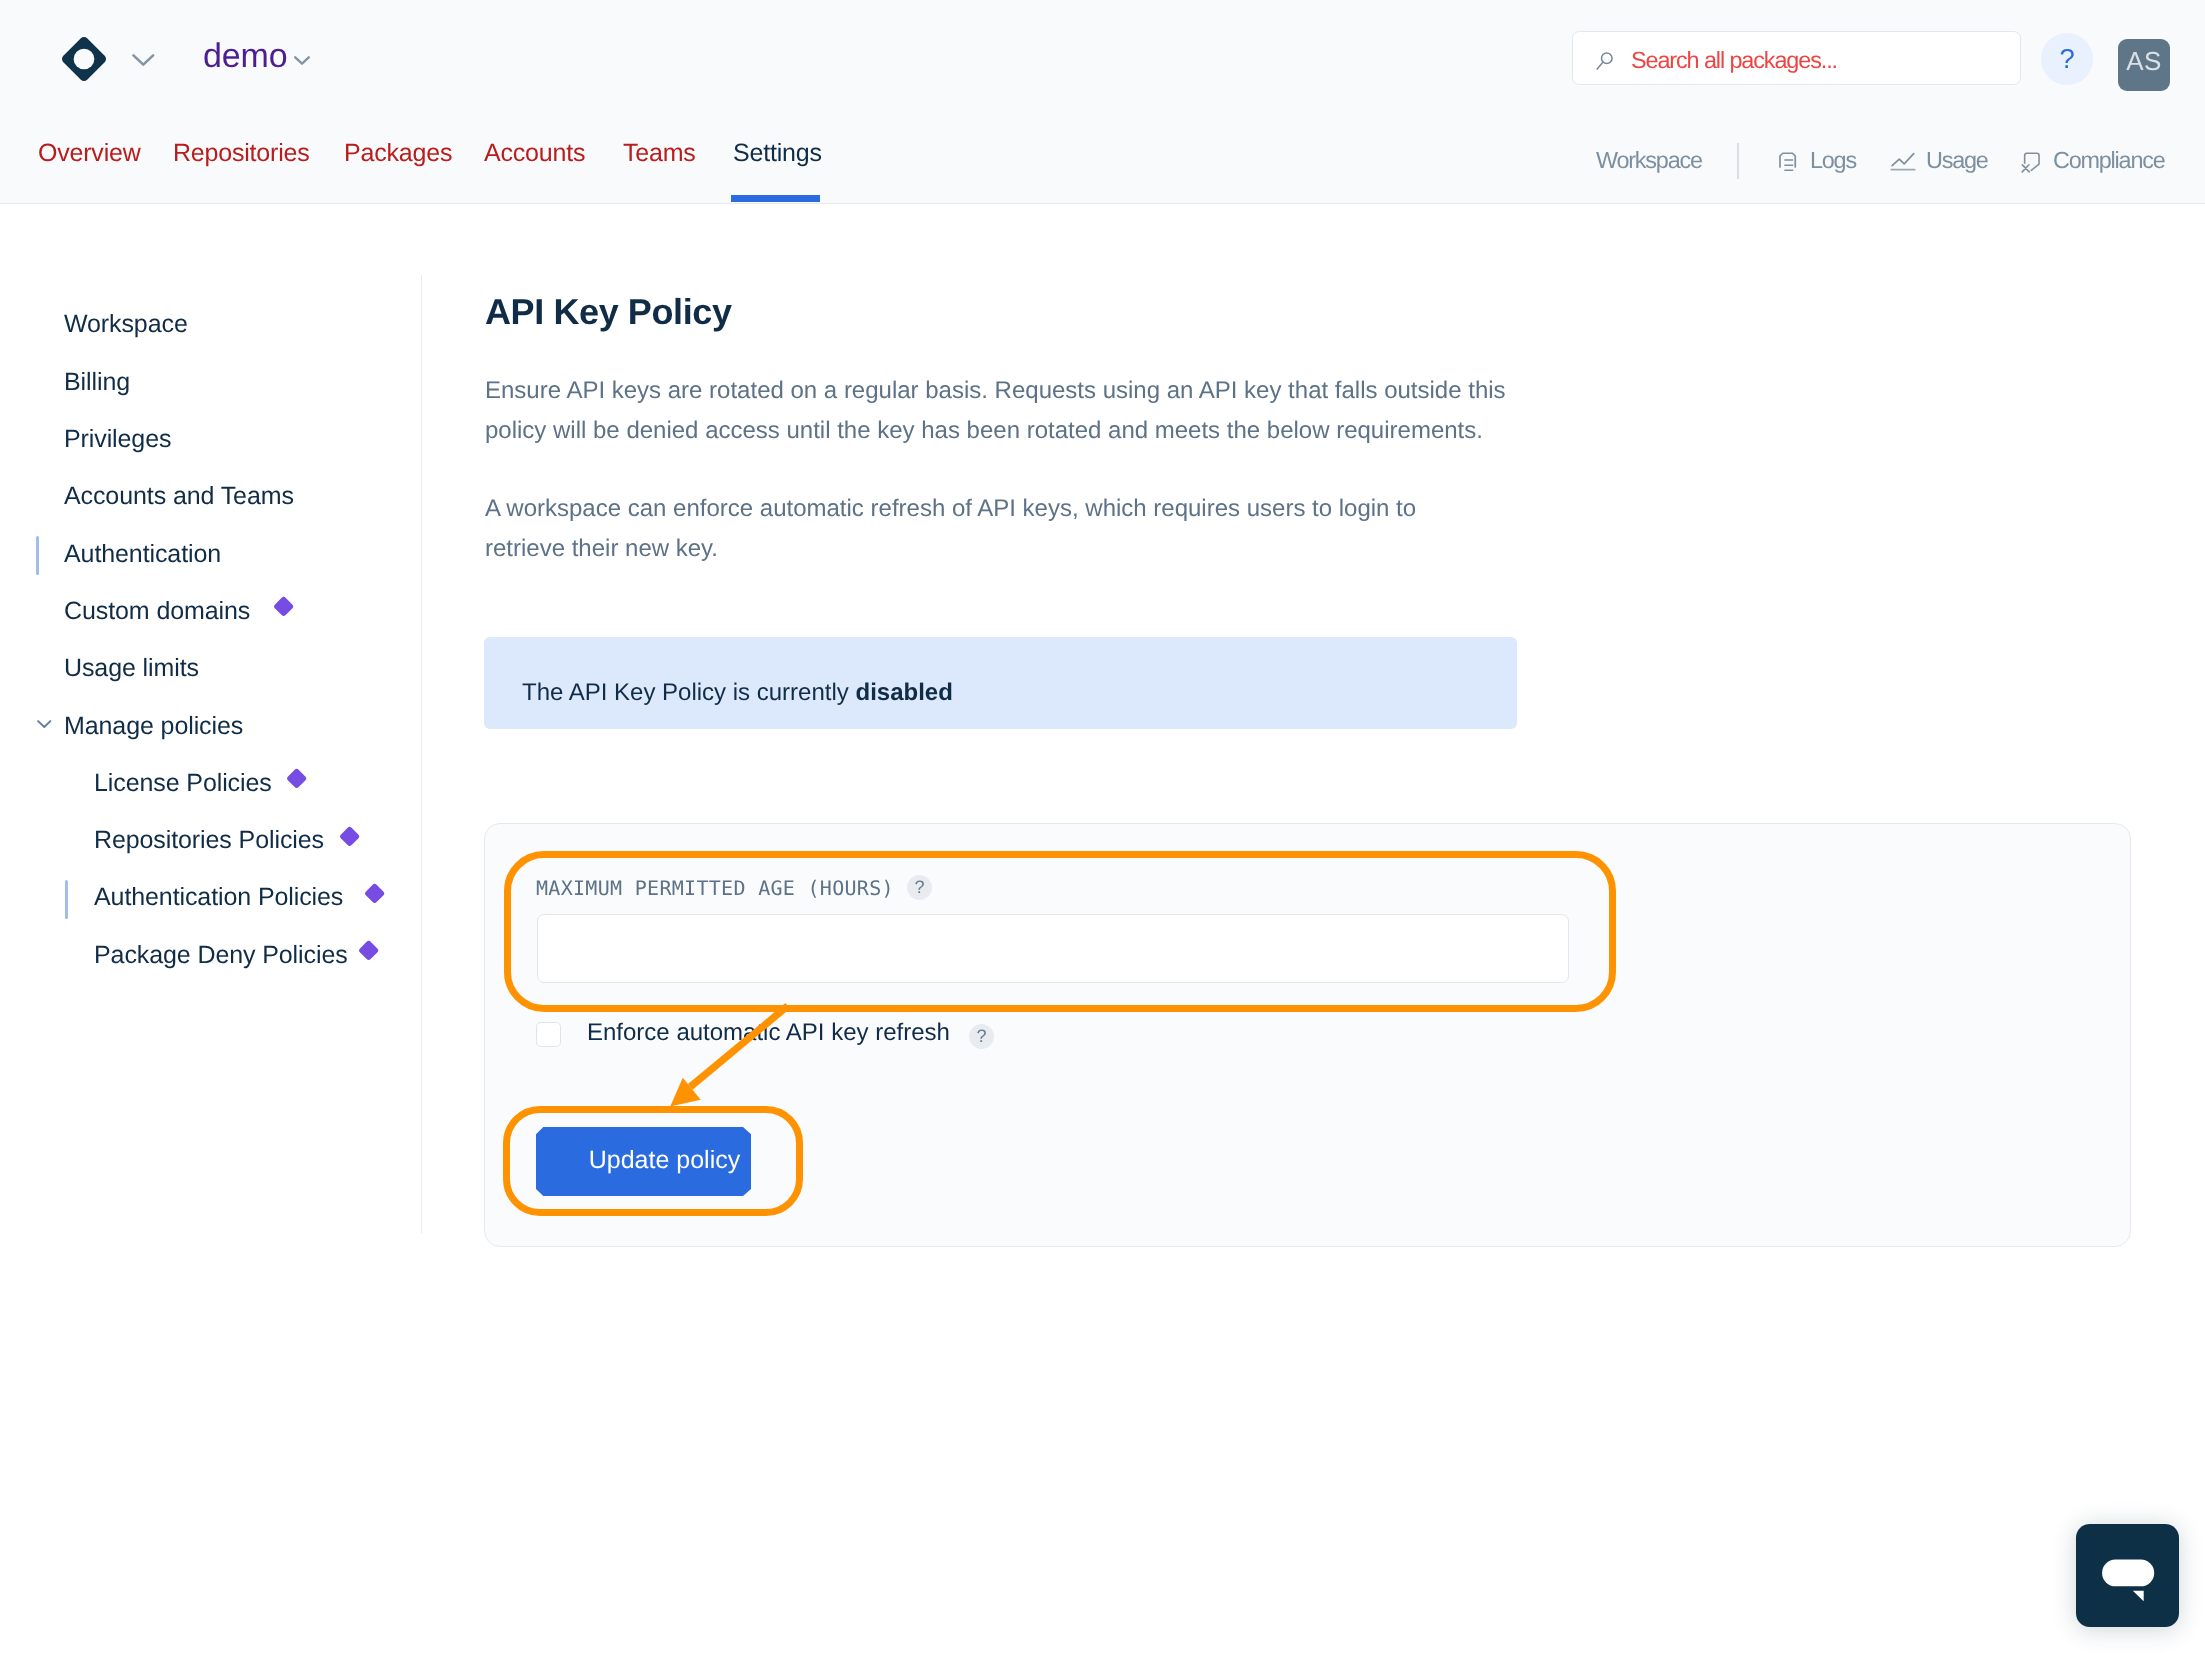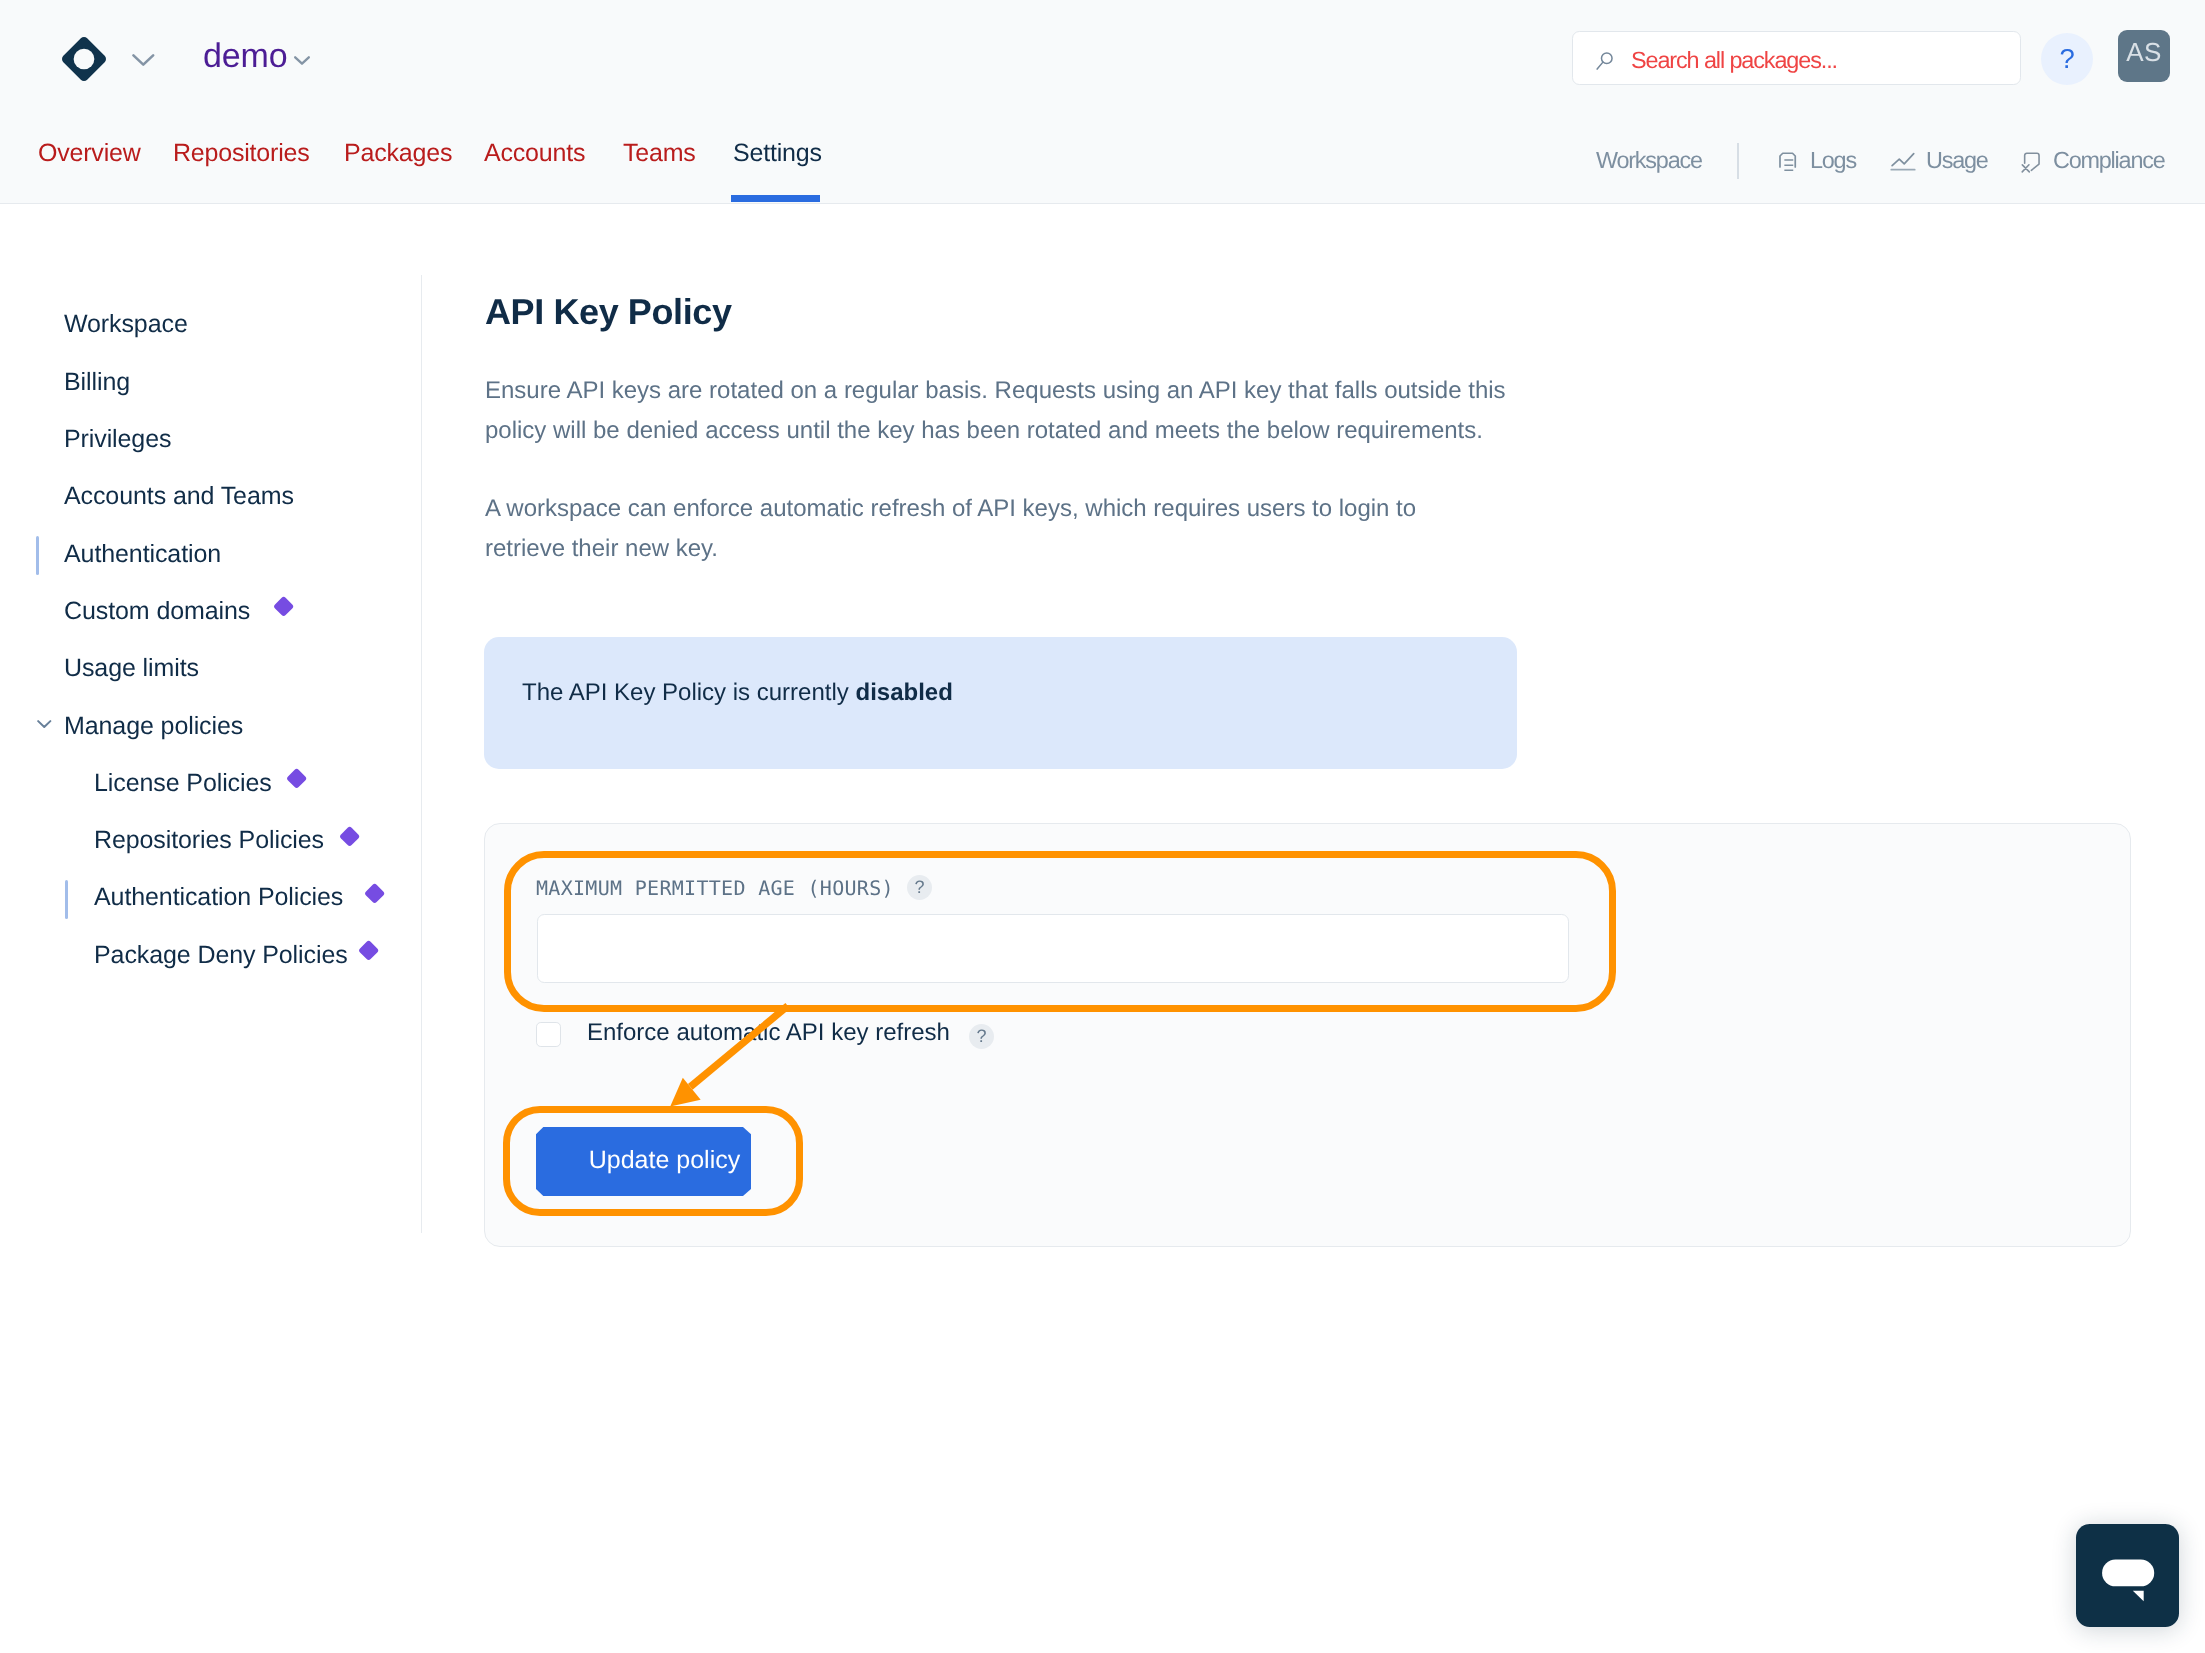--- a/index.html
+++ b/index.html
@@ -17,21 +17,21 @@
   #org-caret{position:absolute;left:294px;top:56px;width:16px;height:9px;display:block;line-height:0;}
 
   #searchbox{position:absolute;left:1572px;top:31px;width:449px;height:54px;background:#fff;
              border:0.8px solid #e2e7ec;border-radius:7.3px;}
   #search-icon{position:absolute;left:23.4px;top:18.6px;width:18px;height:20px;display:block;line-height:0;}
   #search-ph{position:absolute;left:58px;top:16px;font-size:23.4px;line-height:25px;letter-spacing:-1.1px;color:#ef4444;}
   #help-btn{position:absolute;left:2041px;top:33px;width:52px;height:52px;border-radius:50%;
             background:#e9f1fe;}
   #help-q{position:absolute;left:0;top:0;width:52px;height:52px;display:flex;align-items:center;
           justify-content:center;color:#2a6ce0;font-size:27.4px;font-weight:400;line-height:1;padding-bottom:0.8px;}
-  #avatar{position:absolute;left:2118px;top:30px;width:52px;height:52px;border-radius:9px;
+  #avatar{position:absolute;left:2118px;top:39px;width:52px;height:52px;border-radius:9px;
           background:#5e7688;color:#d9e0e6;display:flex;align-items:center;justify-content:center;
           font-size:26px;letter-spacing:0.3px;padding-bottom:8px;}
 
   .navitem{position:absolute;top:141px;font-size:25px;line-height:25px;letter-spacing:-0.2px;color:#b91c1c;white-space:nowrap;}
   .navitem.active{color:#102c47;}
   #nav-underline{position:absolute;height:6.5px;background:#2a6ce0;top:195px;}
 
   .rnav-txt{position:absolute;top:149px;font-size:23.4px;line-height:23.4px;letter-spacing:-1.2px;color:#7d8fa0;white-space:nowrap;}
   .rnav-ic{position:absolute;width:21px;height:21px;display:block;line-height:0;}
   #rnav-div{position:absolute;left:1737px;top:143px;width:1.6px;height:36px;background:#d7dee5;}
@@ -43,21 +43,21 @@
   .side-mark{position:absolute;left:36px;width:3.2px;height:39px;background:#a2bdea;border-radius:1.6px;}
   .side-mark.sub{left:65px;}
   .diamond{position:absolute;width:15.3px;height:15.3px;background:#764ce2;transform:rotate(45deg);
            border-radius:2.8px;transform-origin:center;}
   #side-caret{position:absolute;left:37px;top:720px;width:14.5px;height:8px;display:block;line-height:0;}
 
   
   #h1{position:absolute;left:485px;top:294px;margin:0;font-size:36px;line-height:36px;color:#102c47;
       font-weight:700;letter-spacing:-0.4px;}
   .para{position:absolute;left:485px;font-size:24px;line-height:40px;color:#5d7287;}
-  #notice{position:absolute;left:484px;top:637px;width:1033px;height:132px;background:#dce8fb;border-radius:15px;}
+  #notice{position:absolute;left:484px;top:637px;width:1033px;height:92px;background:#dce8fb;border-radius:6px;}
   #notice-txt{position:absolute;left:38px;top:36px;font-size:24px;line-height:40px;color:#102c47;}
   #notice-txt b{font-weight:700;}
 
   #card{position:absolute;left:484px;top:823px;width:1647px;height:424px;background:#fafbfc;
         border:0.8px solid #e6eaee;border-radius:16px;}
   #field-label{position:absolute;left:536px;top:878px;font-family:"DejaVu Sans Mono",monospace;
                font-size:20px;line-height:20px;letter-spacing:0.3px;color:#5d7287;}
   .qbadge{position:absolute;width:25px;height:25px;border-radius:50%;background:#e8ecf0;
           display:flex;align-items:center;justify-content:center;}
   .qbadge span{font-size:18px;line-height:18px;color:#65798c;padding-bottom:0.8px;}

